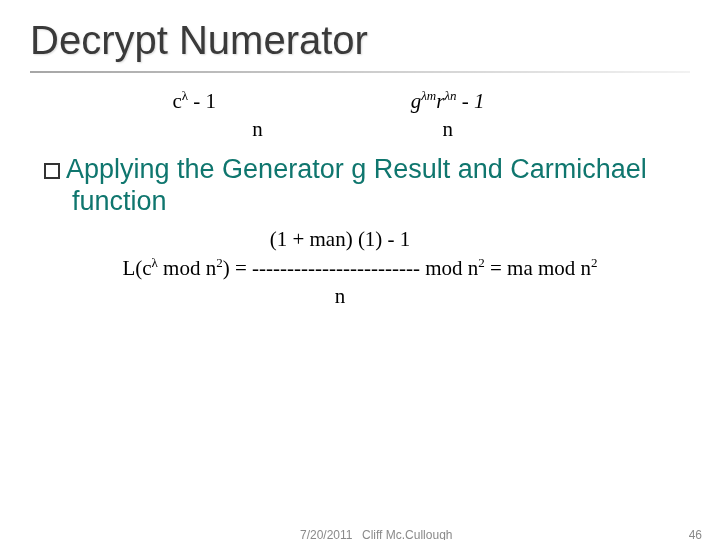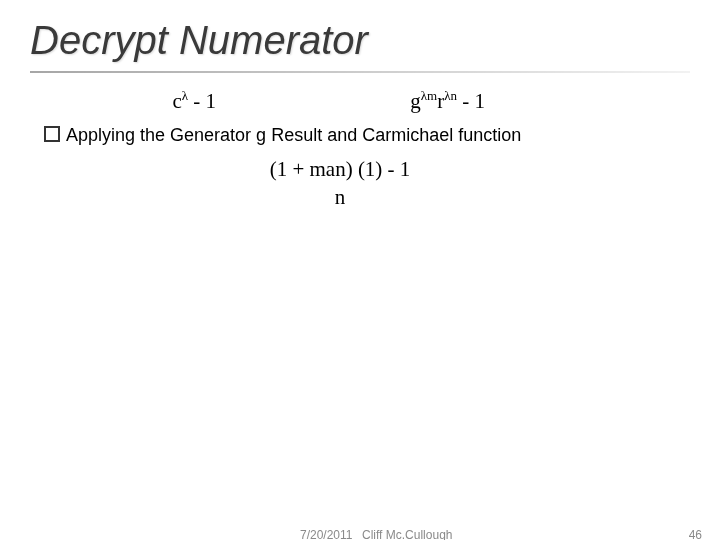--- a/index.html
+++ b/index.html
@@ -10,41 +10,40 @@
     font-family: Arial, sans-serif;
     position: relative;
     overflow: hidden;
   }
   .title {
     font-size: 40px;
     color: #3a3a3a;
     padding: 18px 0 0 30px;
     font-weight: normal;
     text-shadow: 1px 1px 2px rgba(0,0,0,0.15);
-    font-style: italic;
   }
   .title-underline {
     margin: 8px 30px 0 30px;
     height: 2px;
     background: linear-gradient(to right, rgba(0,0,0,0.35), rgba(0,0,0,0.05));
   }
   .math-block {
     font-family: "Times New Roman", serif;
     font-size: 21px;
     color: #000;
     text-align: center;
     margin-top: 14px;
     line-height: 1.35;
   }
   .math-row { white-space: nowrap; }
   .sup { font-size: 0.62em; vertical-align: super; }
   .lambda { font-family: "Times New Roman", serif; }
   .bullet-line {
-    font-size: 18px;
-    color: #000000;
+    font-size: 27px;
+    color: #0f766e;
     padding: 10px 30px 0 44px;
     text-indent: -28px;
     margin-left: 28px;
     line-height: 1.18;
   }
   .bullet-box {
     display: inline-block;
     width: 16px;
     height: 16px;
     border: 2px solid #333;
@@ -74,33 +73,40 @@
 <body>
 
 <div class="title">Decrypt Numerator</div>
 <div class="title-underline"></div>
 
 <div class="math-block">
   <div class="math-row">
     <span style="display:inline-block; width:170px; text-align:left;">
       <span>c</span><span class="sup lambda">λ</span><span> - 1</span>
     </span>
-    <span style="display:inline-block; width:200px; text-align:center;">
+    <span style="display:inline-block; width:200px; text-align:center;font-style:italic;">
       <span>g</span><span class="sup lambda">λm</span><span>r</span><span class="sup lambda">λn</span><span> - 1</span>
     </span>
+  </div>
+  <div class="math-row">
+    <span style="display:inline-block; width:170px; text-align:center;">n</span>
+    <span style="display:inline-block; width:200px; text-align:center;">n</span>
   </div>
 </div>
 
 <div class="bullet-line">
   <span class="bullet-box"></span><span>Applying the Generator g Result and </span><span>Carmichael function</span>
 </div>
 
 <div class="math-block2">
   <div class="math-row">
     <span style="display:inline-block; width:240px; margin-left:-40px;">(1 + man) (1) - 1</span>
+  </div>
+  <div class="math-row">
+    <span>L(c</span><span class="sup lambda">λ</span><span> mod n</span><span class="sup">2</span><span>) = ------------------------ mod n</span><span class="sup">2</span><span> =  ma mod n</span><span class="sup">2</span>
   </div>
   <div class="math-row">
     <span style="display:inline-block; width:240px; text-align:center; margin-left:-40px;">n</span>
   </div>
 </div>
 
 <div class="footer">
   <span class="footer-date">7/20/2011</span>
   <span class="footer-author">Cliff Mc.Cullough</span>
   <span class="footer-page">46</span>

